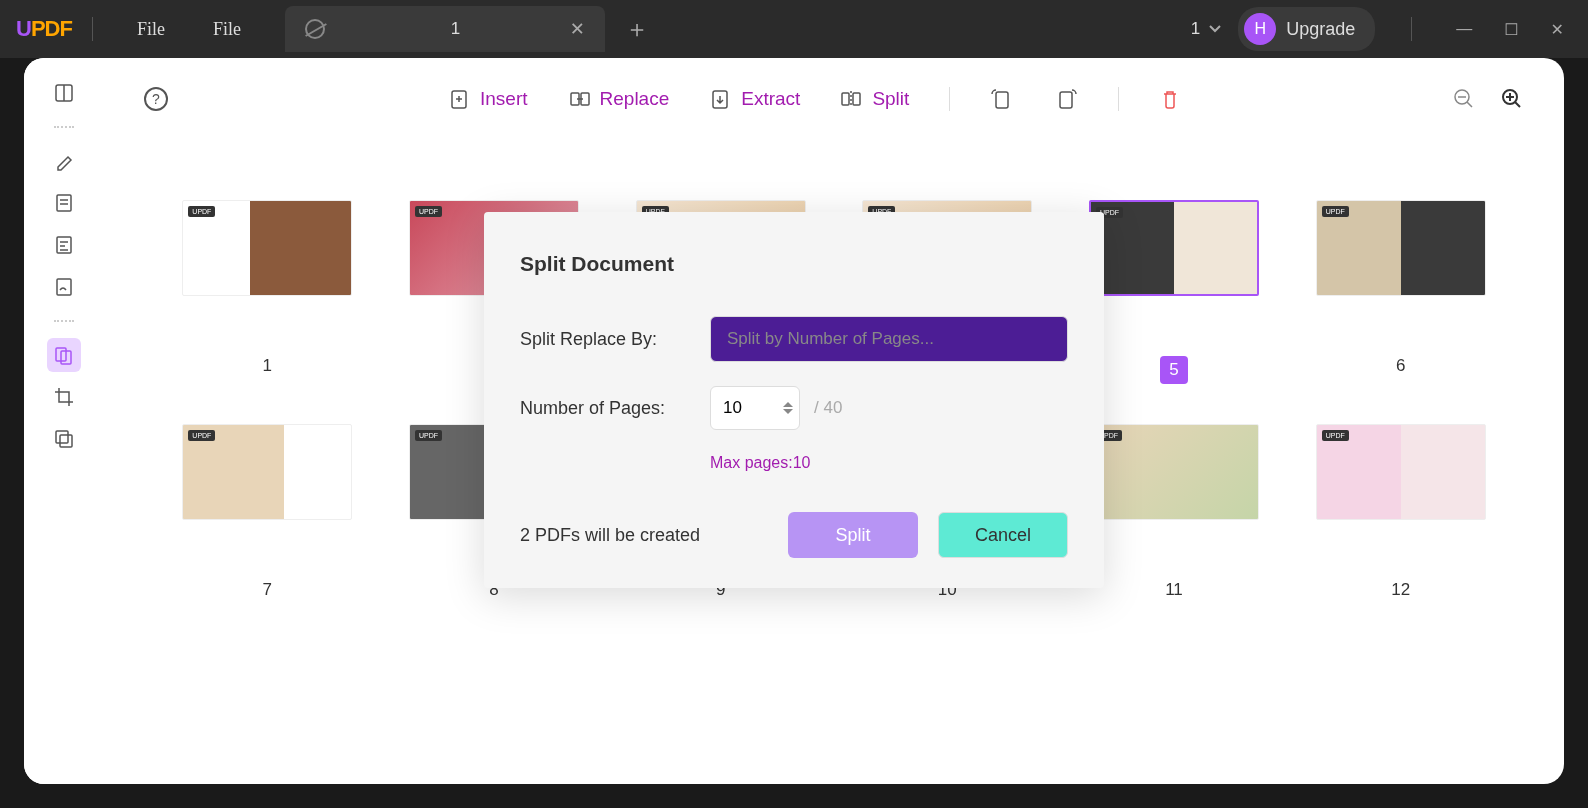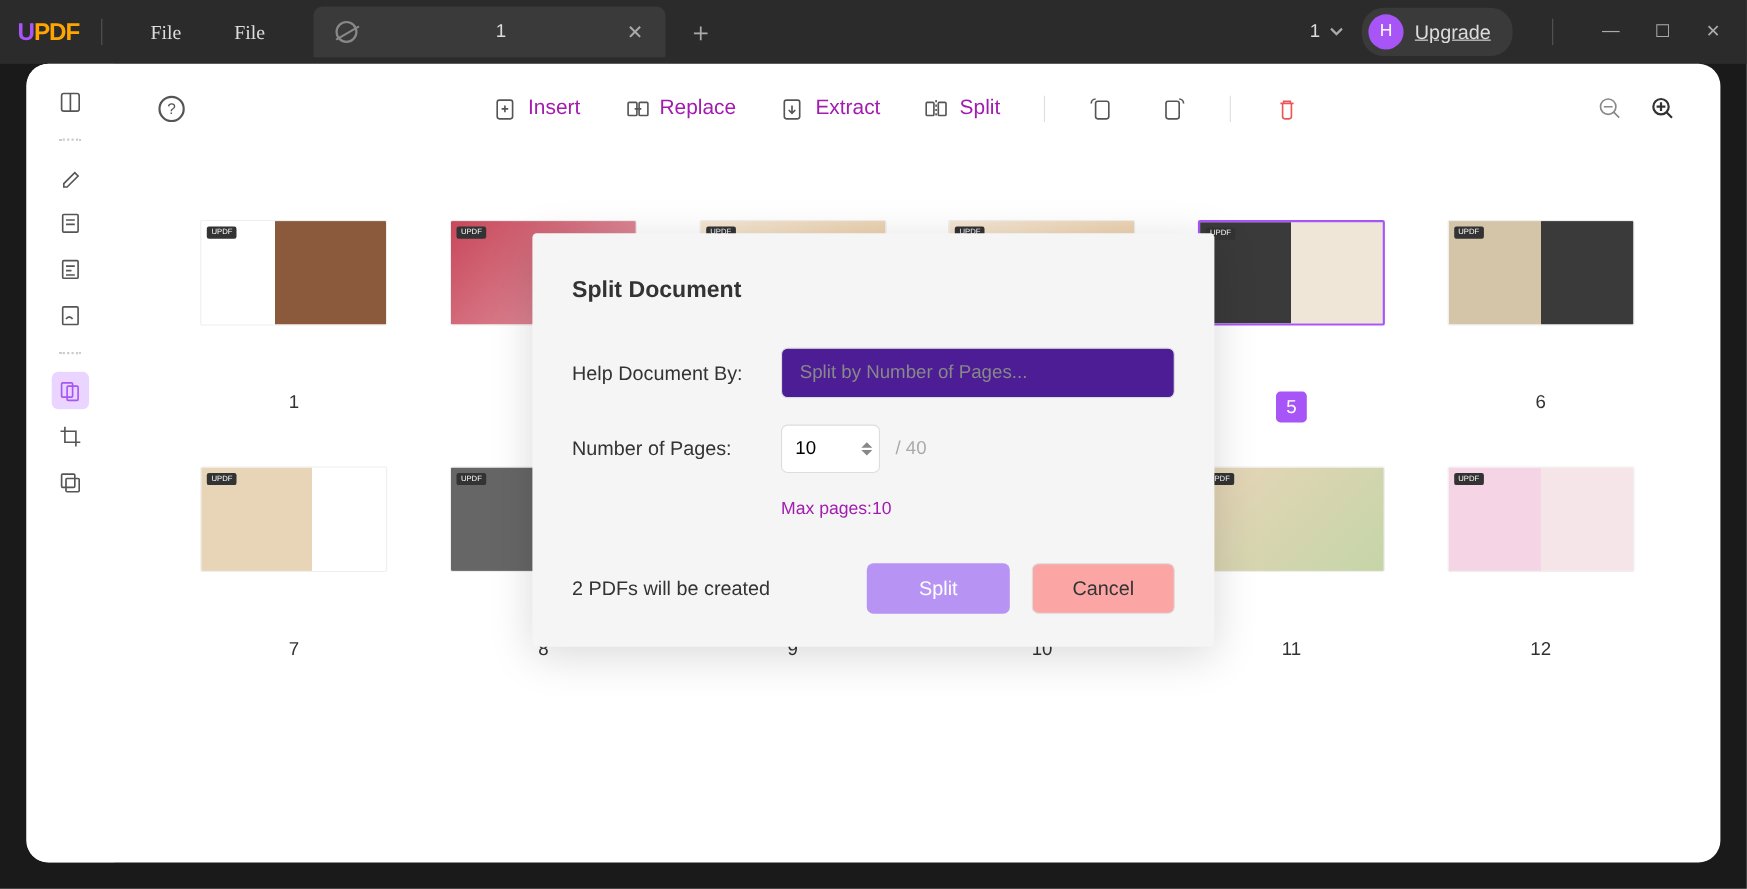--- a/index.html
+++ b/index.html
@@ -14,21 +14,21 @@
 .tab { background: #3a3a3a; height: 46px; width: 320px; border-radius: 8px 8px 0 0; display: flex; align-items: center; padding: 0 20px; margin-left: 20px; position: relative; }
 .tab-icon { width: 20px; height: 20px; border: 2px solid #888; border-radius: 50%; position: relative; margin-right: 16px; }
 .tab-icon::after { content: ''; position: absolute; width: 24px; height: 2px; background: #888; top: 8px; left: -3px; transform: rotate(-30deg); }
 .tab-title { color: #ddd; font-size: 17px; flex: 1; text-align: center; }
 .tab-close { color: #aaa; font-size: 18px; cursor: pointer; }
 .tab-add { color: #aaa; font-size: 24px; margin-left: 20px; cursor: pointer; }
 .titlebar-right { margin-left: auto; display: flex; align-items: center; gap: 16px; }
 .page-indicator { color: #ddd; font-size: 17px; display: flex; align-items: center; gap: 8px; }
 .upgrade-btn { background: #3a3a3a; border-radius: 20px; padding: 6px 20px 6px 6px; display: flex; align-items: center; gap: 10px; }
 .avatar { width: 32px; height: 32px; background: #a855f7; border-radius: 50%; color: white; display: flex; align-items: center; justify-content: center; font-size: 16px; }
-.upgrade-text { color: #ddd; font-size: 18px; text-decoration: underline; }
+.upgrade-text { color: #ddd; font-size: 18px; }
 .win-btn { color: #aaa; font-size: 16px; padding: 0 8px; cursor: pointer; }
 
 
 .main-area { position: absolute; top: 58px; left: 24px; right: 24px; bottom: 24px; background: #fff; border-radius: 20px; display: flex; overflow: hidden; }
 
 
 .sidebar { width: 80px; background: #fff; padding-top: 18px; display: flex; flex-direction: column; align-items: center; gap: 8px; position: relative; }
 .sidebar-icon { width: 34px; height: 34px; border-radius: 6px; display: flex; align-items: center; justify-content: center; cursor: pointer; position: relative; }
 .sidebar-icon.active { background: #e9d5ff; }
 .sidebar-icon svg { stroke: #555; fill: none; stroke-width: 1.5; }
@@ -68,21 +68,21 @@
 .spinner span { width: 0; height: 0; border-left: 5px solid transparent; border-right: 5px solid transparent; cursor: pointer; }
 .spinner-up { border-bottom: 5px solid #888; }
 .spinner-down { border-top: 5px solid #888; }
 .total-pages { font-size: 17px; color: #aaa; }
 .max-pages { font-size: 16px; color: #a21caf; margin-left: 190px; margin-bottom: 40px; }
 .dialog-footer { display: flex; align-items: center; }
 .result-text { font-size: 18px; color: #333; }
 .dialog-buttons { margin-left: auto; display: flex; gap: 20px; }
 .btn { width: 130px; height: 46px; border-radius: 6px; font-size: 18px; cursor: pointer; border: none; display: flex; align-items: center; justify-content: center; }
 .btn-primary { background: #b794f4; color: #fff; }
-.btn-secondary { background: #fca5a5; border: 1px solid #ddd; color: #333; }
+.btn-secondary { background: #5eead4; border: 1px solid #ddd; color: #333; }
 
 
 .t1 { background: linear-gradient(90deg, #fff 40%, #8b5a3c 40%); }
 .t2 { background: linear-gradient(135deg, #c8485a, #e5a3b0); }
 .t5 { background: linear-gradient(90deg, #3a3a3a 50%, #f0e6d8 50%); }
 .t6 { background: linear-gradient(90deg, #d4c5a8 50%, #3a3a3a 50%); }
 .t7 { background: linear-gradient(90deg, #e8d5b8 60%, #fff 60%); }
 .t8 { background: linear-gradient(90deg, #666 50%, #f0f0f0 50%); }
 .t9 { background: linear-gradient(90deg, #f5c5c5 30%, #8b3a3a 30%); }
 .t10 { background: linear-gradient(90deg, #f5c5d5 30%, #3a3a3a 30%, #3a3a3a 70%, #d5e5c5 70%); }
@@ -308,21 +308,21 @@
           </div>
           <div class="page-num">12</div>
         </div>
     </div>
   </div>
 
   <div class="dialog-overlay">
     <div class="dialog">
       <div class="dialog-title">Split Document</div>
       <div class="dialog-row">
-        <div class="dialog-label">Help Document By:</div>
+        <div class="dialog-label">Split Replace By:</div>
         <div class="dialog-select">Split by Number of Pages...</div>
       </div>
       <div class="dialog-row">
         <div class="dialog-label">Number of Pages:</div>
         <div class="dialog-number-wrap">
           <div class="dialog-number">
             <span>10</span>
             <div class="spinner">
               <span class="spinner-up"></span>
               <span class="spinner-down"></span>

